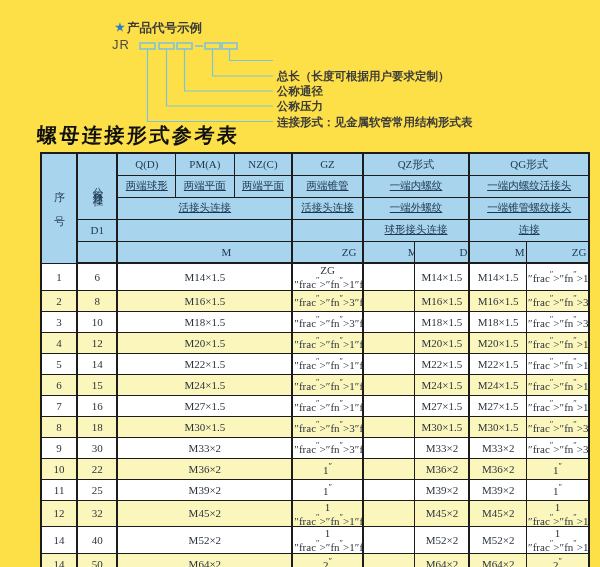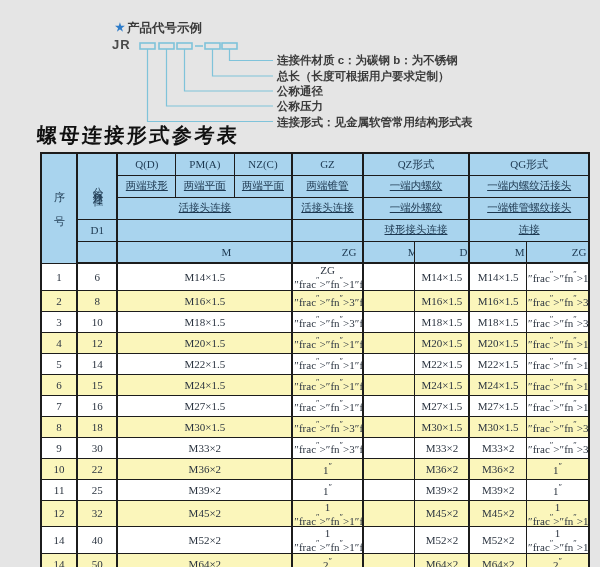--- a/index.html
+++ b/index.html
@@ -5,26 +5,26 @@
   :root{
     --header-blue:#a9d4ee;
     --stripe-yellow:#fbf6bb;
     --border:#1c1c1c;
     --leader-teal:#7fc3da;
     --star-blue:#2e7cc9;
   }
   *{box-sizing:border-box;}
   html,body{margin:0;padding:0;background:#fff;}
   body{width:600px;height:567px;overflow:hidden;font-family:"Liberation Sans",sans-serif;}
-  .page{position:relative;width:600px;height:567px;background:#e5e5e5;}
+  .page{position:relative;width:600px;height:567px;background:#fde047;}
 
   
   .diagram-title{position:absolute;left:115px;top:20px;font-size:12.5px;font-weight:bold;color:#3b3b3b;white-space:nowrap;}
   .star{color:var(--star-blue);margin-right:2px;font-size:11px;vertical-align:1px;}
-  .jr{position:absolute;left:112px;top:37px;font-size:13px;font-weight:bold;color:#4a4a4a;letter-spacing:1px;}
+  .jr{position:absolute;left:112px;top:37px;font-size:13px;font-weight:normal;color:#4a4a4a;letter-spacing:1px;}
   .leader-svg{position:absolute;left:0;top:0;}
   .dlabel{position:absolute;left:277px;font-size:11.5px;font-weight:bold;color:#3b3b3b;white-space:nowrap;line-height:14px;}
 
   
   .table-title{position:absolute;left:37px;top:122px;margin:0;
     font-family:"DejaVu Serif","Liberation Serif",serif;font-size:20px;font-weight:bold;
     color:#101010;letter-spacing:2.5px;transform:skewX(-4deg);}
 
   
   table.ref{position:absolute;left:40px;top:152px;width:550px;border-collapse:collapse;table-layout:fixed;
@@ -65,21 +65,20 @@
       <polyline points="166.5,49 166.5,106 273,106"></polyline>
       <polyline points="147.5,49 147.5,121.5 273,121.5"></polyline>
     </g>
   </svg>
 
   <div class="diagram-title">
     <span class="star">★</span><span>产品代号示例</span>
   </div>
   <div class="jr">JR</div>
 
-  <div class="dlabel" style="top:53px">连接件材质  c：为碳钢  b：为不锈钢</div>
   <div class="dlabel" style="top:69px">总长（长度可根据用户要求定制）</div>
   <div class="dlabel" style="top:84px">公称通径</div>
   <div class="dlabel" style="top:99px">公称压力</div>
   <div class="dlabel" style="top:115px">连接形式：见金属软管常用结构形式表</div>
 
   <h2 class="table-title">螺母连接形式参考表</h2>
 
   <table class="ref">
     <colgroup>
       <col style="width:36px">

